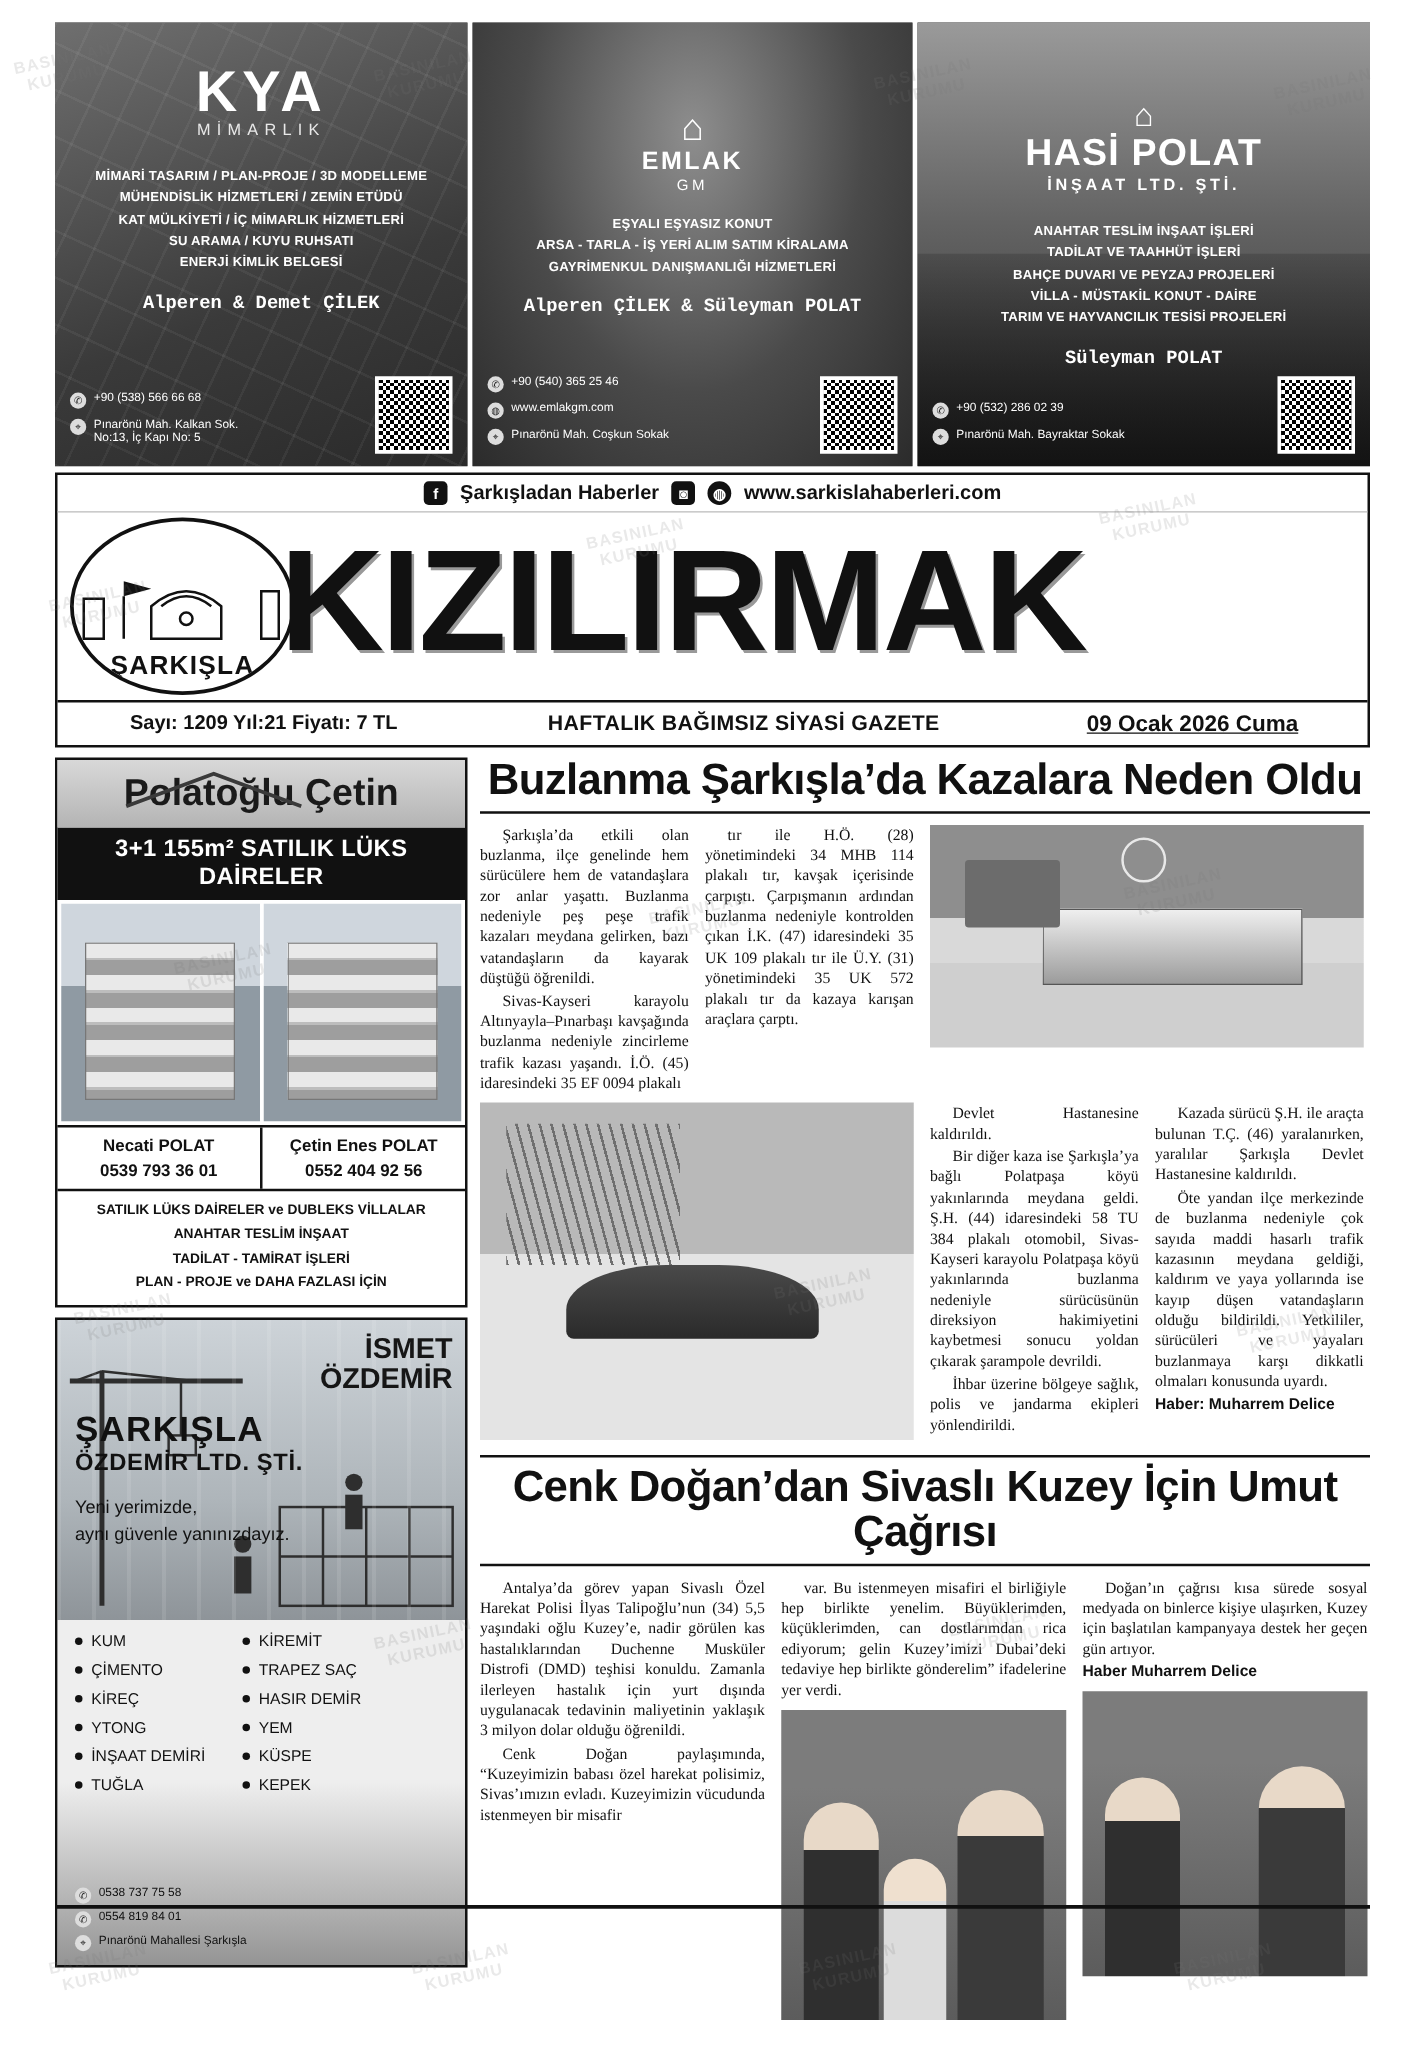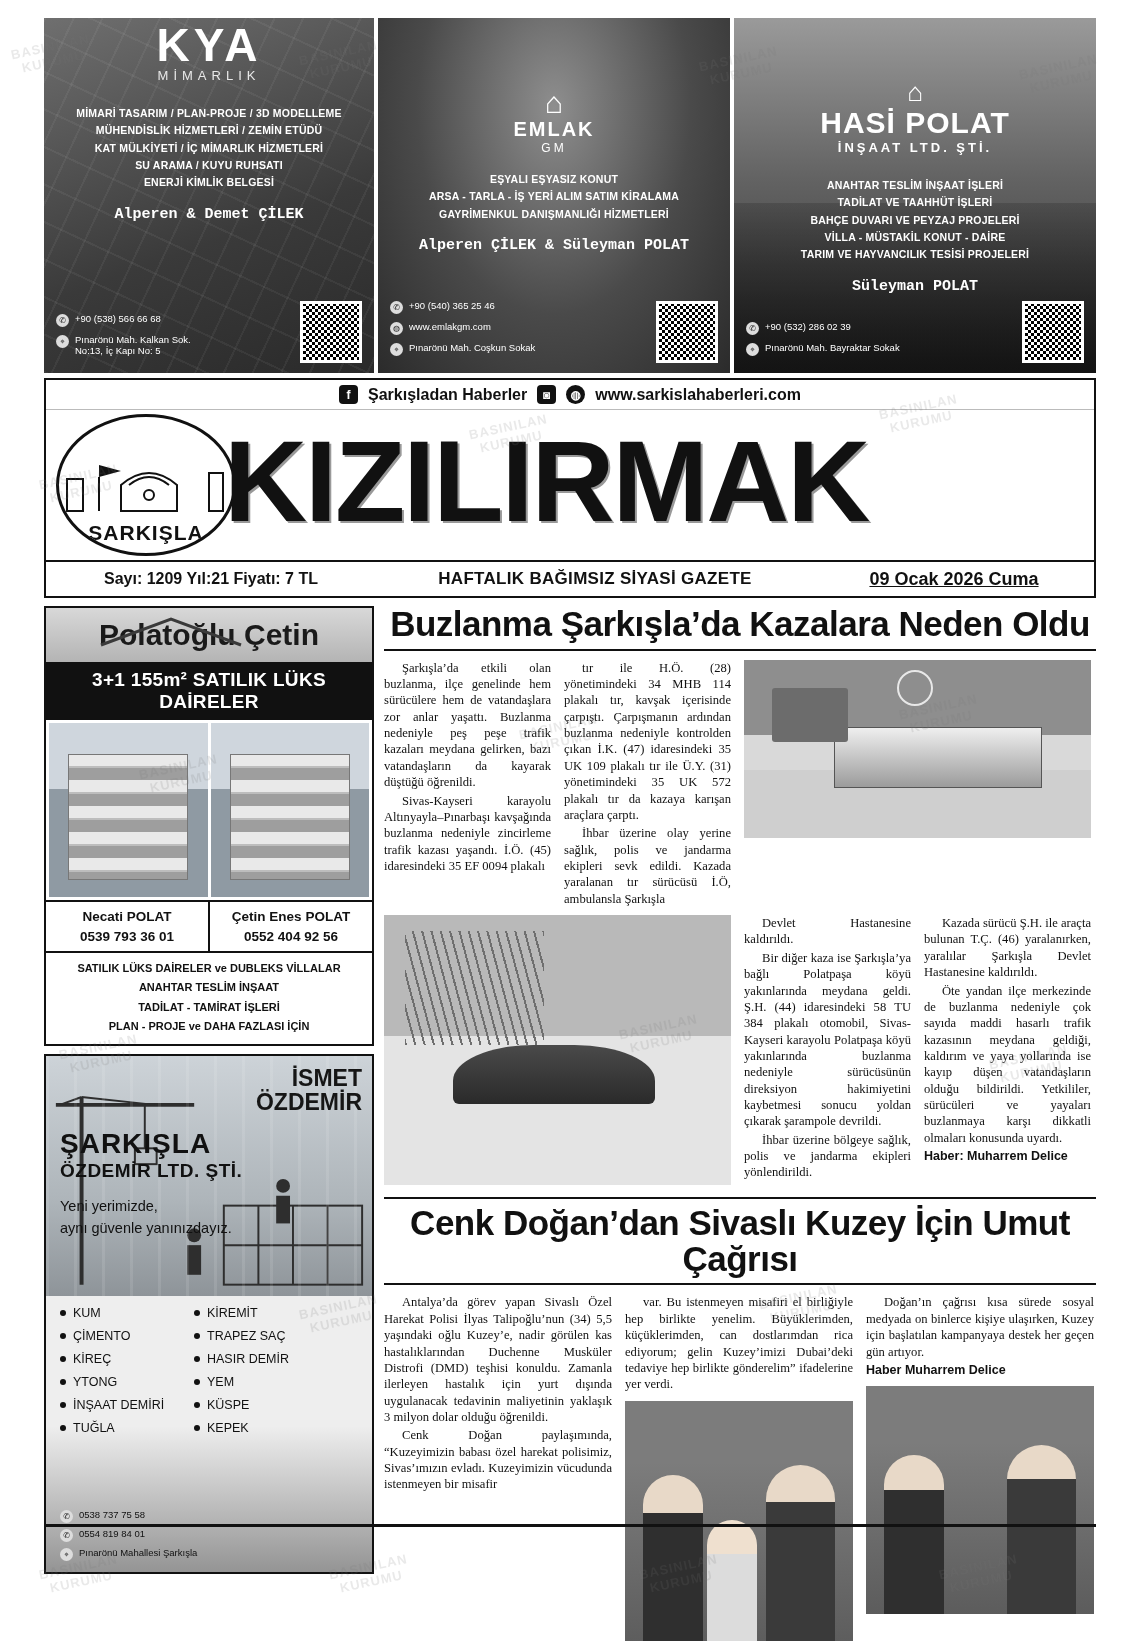--- a/index.html
+++ b/index.html
@@ -31,21 +31,21 @@
       repeating-linear-gradient(25deg, rgba(255,255,255,.05) 0 2px, transparent 2px 34px),
       linear-gradient(160deg,#6f6f6f,#3a3a3a 60%,#2a2a2a); }
   .adbg.b2 { background:
       radial-gradient(ellipse at 50% 25%, #8e8e8e 0%, #4a4a4a 55%, #2b2b2b 100%); }
   .adbg.b3 { background:
       linear-gradient(180deg,#9a9a9a 0%,#636363 45%,#2e2e2e 100%); }
   .adbg.b3:after{ content:""; position:absolute; left:0; right:0; top:52%; bottom:0;
       background:linear-gradient(180deg,rgba(20,20,20,.2),rgba(10,10,10,.75)); }
   .adInner { position:relative; z-index:2; height:100%; display:flex; flex-direction:column; }
 
-  .kyaLogo { text-align:center; }
+  .kyaLogo { text-align:center; padding-top:28px; }
   .kyaLogo .big { font-family:"Liberation Sans",sans-serif; font-weight:bold; font-size:46px; letter-spacing:4px; color:#fff; }
   .kyaLogo .sub { font-family:"Liberation Sans",sans-serif; font-size:13px; letter-spacing:5px; color:#e8e8e8; margin-top:-4px;}
   .adlist { font-family:"Liberation Sans",sans-serif; font-size:10.5px; font-weight:bold; text-align:center;
             line-height:1.65; letter-spacing:.2px; margin-top:22px; }
   .adname { font-family:Liberation Mono, monospace; font-size:15px; font-weight:bold; text-align:center; margin-top:14px; }
   .adcontact { margin-top:auto; padding:0 12px 10px 12px; display:flex; align-items:flex-end; justify-content:space-between; }
   .cline { display:flex; align-items:flex-start; gap:6px; font-family:"Liberation Sans",sans-serif; font-size:9.5px; margin-bottom:7px; }
   .cicon { width:13px; height:13px; border-radius:50%; background:#ddd; color:#222; font-size:8px;
            display:flex; align-items:center; justify-content:center; flex:0 0 13px; margin-top:1px;}
   .qr { width:62px; height:62px; background:#fff; padding:3px; }
@@ -435,21 +435,20 @@
 
     <div class="headline1">Buzlanma Şarkışla’da Kazalara Neden Oldu</div>
 
     <div class="newsgrid">
       <div class="ncol">
         <p>Şarkışla’da etkili olan buzlanma, ilçe genelinde hem sürücülere hem de vatandaşlara zor anlar yaşattı. Buzlanma nedeniyle peş peşe trafik kazaları meydana gelirken, bazı vatandaşların da kayarak düştüğü öğrenildi.</p>
         <p>Sivas-Kayseri karayolu Altınyayla–Pınarbaşı kavşağında buzlanma nedeniyle zincirleme trafik kazası yaşandı. İ.Ö. (45) idaresindeki 35 EF 0094 plakalı</p>
       </div>
       <div class="ncol">
         <p>tır ile H.Ö. (28) yönetimindeki 34 MHB 114 plakalı tır, kavşak içerisinde çarpıştı. Çarpışmanın ardından buzlanma nedeniyle kontrolden çıkan İ.K. (47) idaresindeki 35 UK 109 plakalı tır ile Ü.Y. (31) yönetimindeki 35 UK 572 plakalı tır da kazaya karışan araçlara çarptı.</p>
-        <p>İhbar üzerine olay yerine sağlık, polis ve jandarma ekipleri sevk edildi. Kazada yaralanan tır sürücüsü İ.Ö, ambulansla Şarkışla</p>
       </div>
       <div class="ncol" style="width:347px">
         <div class="photo ph-truck">
           <div style="position:absolute;left:44%;top:6%;width:36px;height:36px;border:2px solid #fff;border-radius:50%;opacity:.8"></div>
         </div>
       </div>
     </div>
 
     <div class="newsgrid" style="margin-top:6px">
       <div style="width:347px">

